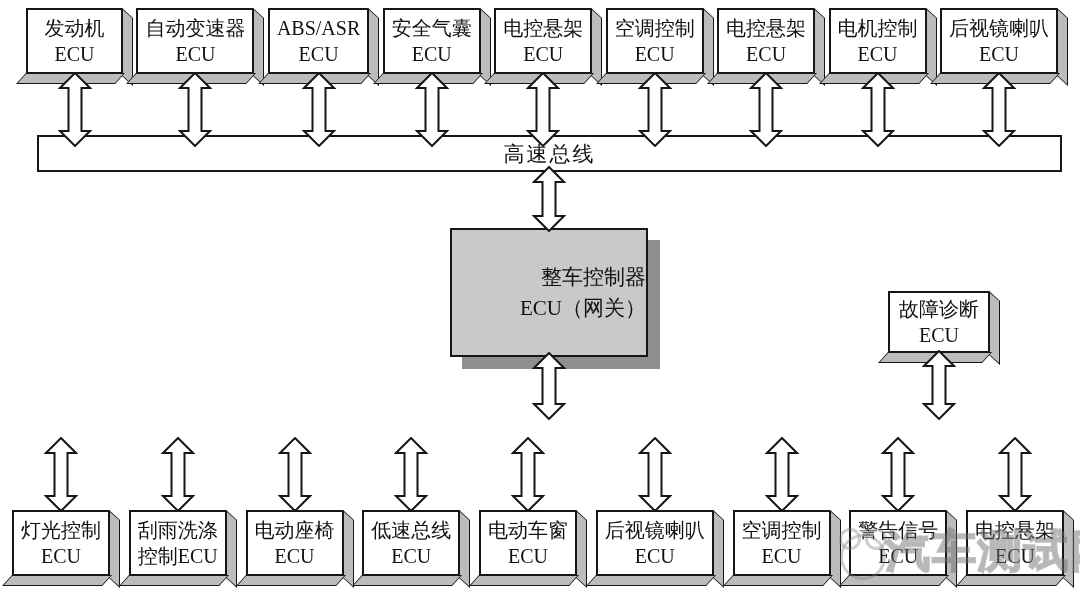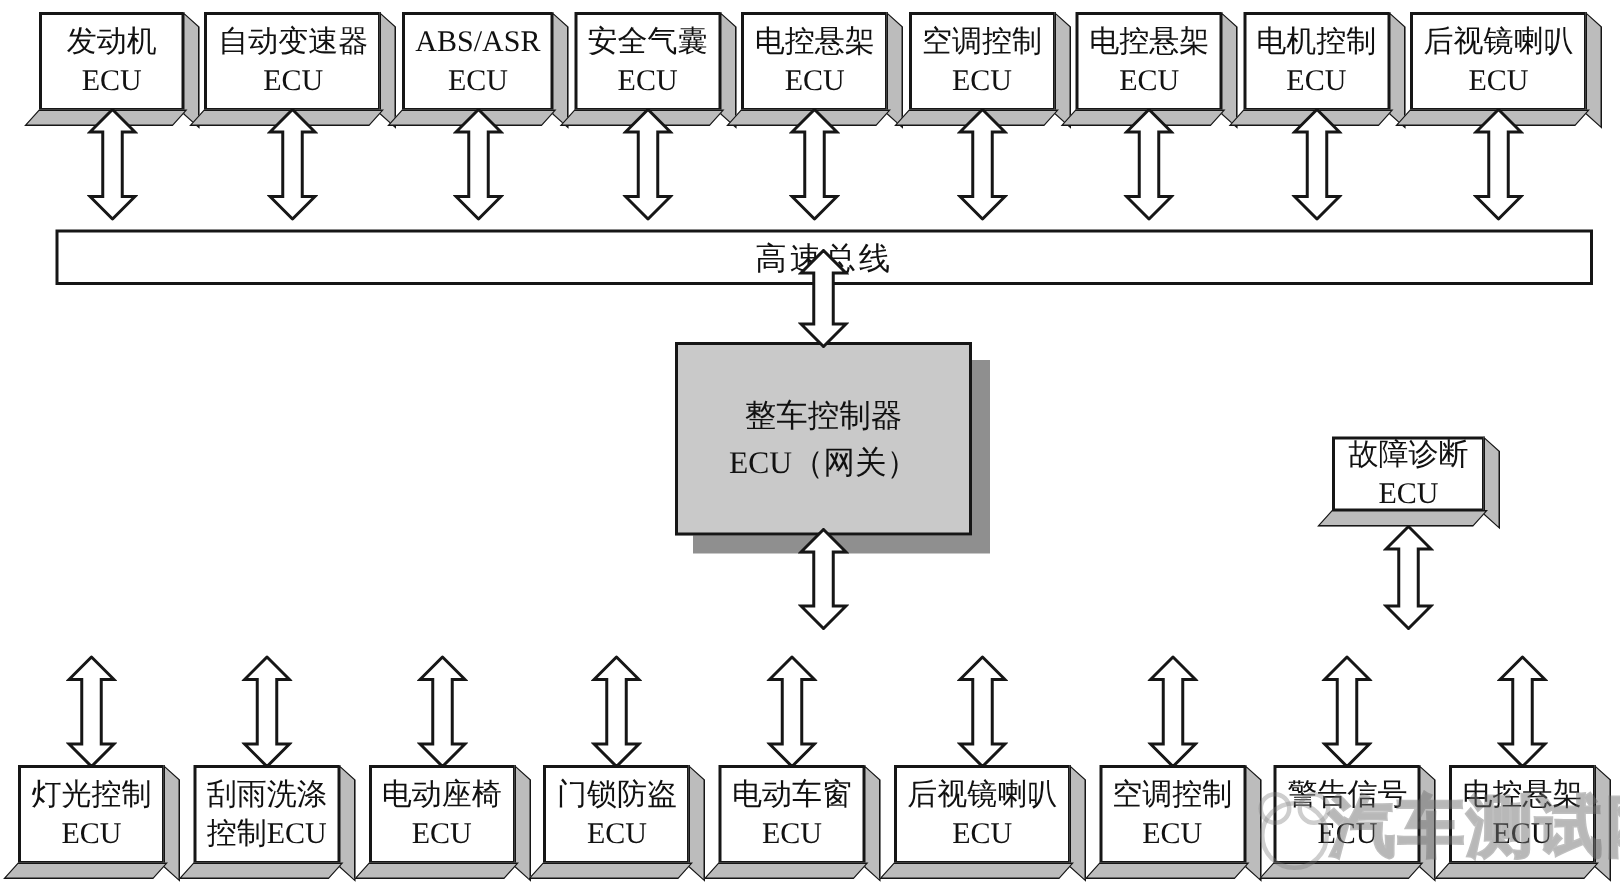--- a/index.html
+++ b/index.html
@@ -30,33 +30,33 @@
   .box3d::after { 
     content:""; position:absolute; top:100%; margin-top:1px; left:-2px;
     height:9px; width:calc(100% + 4px); background:#bcbcbc;
     border:1.5px solid #161616; transform:skewX(-42deg); transform-origin:0 0;
     z-index:-1;
   }
   
   .bus {
     position:absolute; left:37px; width:1025px; background:#fff;
     border:2px solid #161616; display:flex; align-items:center; justify-content:center;
-    font-size:21px; letter-spacing:2px; z-index:1;margin-top:18px;
+    font-size:21px; letter-spacing:2px; z-index:1;
   }
   #high-bus { top:135px; height:37px; }
   #low-bus  { top:415px; height:33px; }
   
   .gateway {
     position:absolute; left:450px; top:228px; width:198px; height:129px;
     background:#c9c9c9; border:2px solid #161616; box-shadow:12px 12px 0 0 #8f8f8f;
-    display:flex; flex-direction:column; align-items:center; justify-content:center;
+    display:flex; flex-direction:column; align-items:flex-end; justify-content:center;
     font-size:21px; line-height:31px; text-align:center; z-index:3;
   }
   
-  #diag-box { position:absolute; left:888px; top:291px; width:102px; height:50px; }
+  #diag-box { position:absolute; left:888px; top:291px; width:102px; height:62px; }
   
   svg.arrow { display:block; position:relative; z-index:4; }
   svg.arrow.abs { position:absolute; }
   .col svg.arrow { margin-top:-2px; }
   #bottom-row .col svg.arrow { margin-top:0; margin-bottom:-2px; }
   
   #watermark {
     position:absolute; left:840px; top:522px; z-index:10; display:flex;
     align-items:center; pointer-events:none; opacity:.8;
   }
@@ -198,21 +198,21 @@
         <div class="box3d">
           <span>电动座椅</span>
           <span>ECU</span>
         </div>
       </div>
       <div class="col">
         <svg width="34" height="75" viewBox="0 0 34 75" class="arrow">
           <path d="M17 1 L32 16 L23.5 16 L23.5 59 L32 59 L17 74 L2 59 L10.5 59 L10.5 16 L2 16 Z" fill="#ffffff" stroke="#161616" stroke-width="2" stroke-linejoin="miter"></path>
         </svg>
         <div class="box3d">
-          <span>门锁防盗</span>
+          <span>低速总线</span>
           <span>ECU</span>
         </div>
       </div>
       <div class="col">
         <svg width="34" height="75" viewBox="0 0 34 75" class="arrow">
           <path d="M17 1 L32 16 L23.5 16 L23.5 59 L32 59 L17 74 L2 59 L10.5 59 L10.5 16 L2 16 Z" fill="#ffffff" stroke="#161616" stroke-width="2" stroke-linejoin="miter"></path>
         </svg>
         <div class="box3d">
           <span>电动车窗</span>
           <span>ECU</span>

